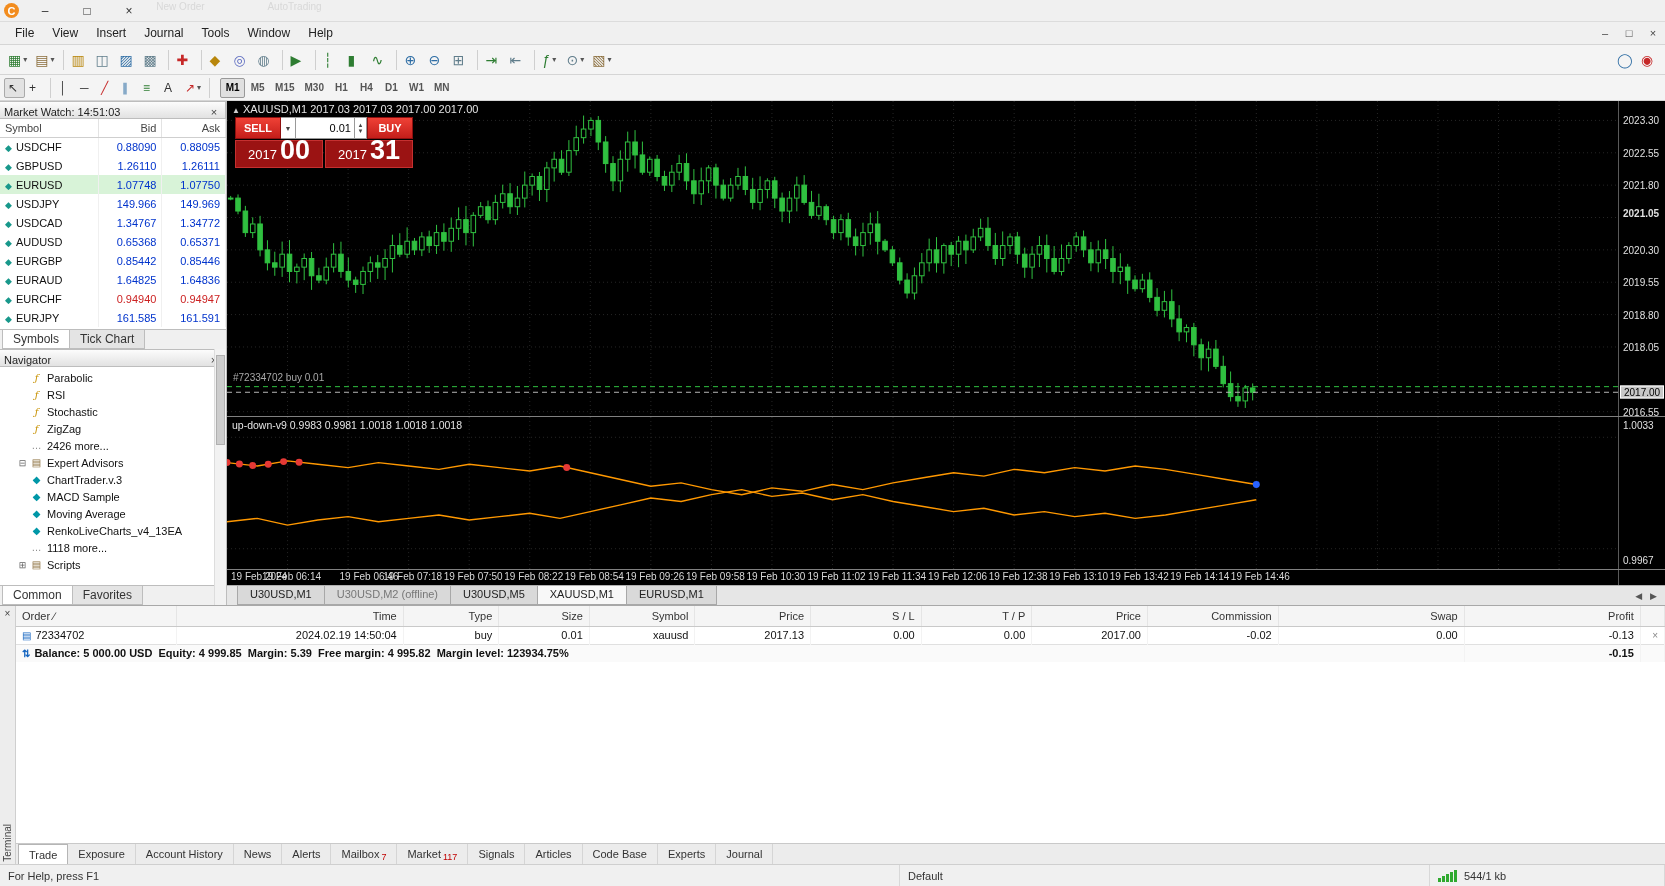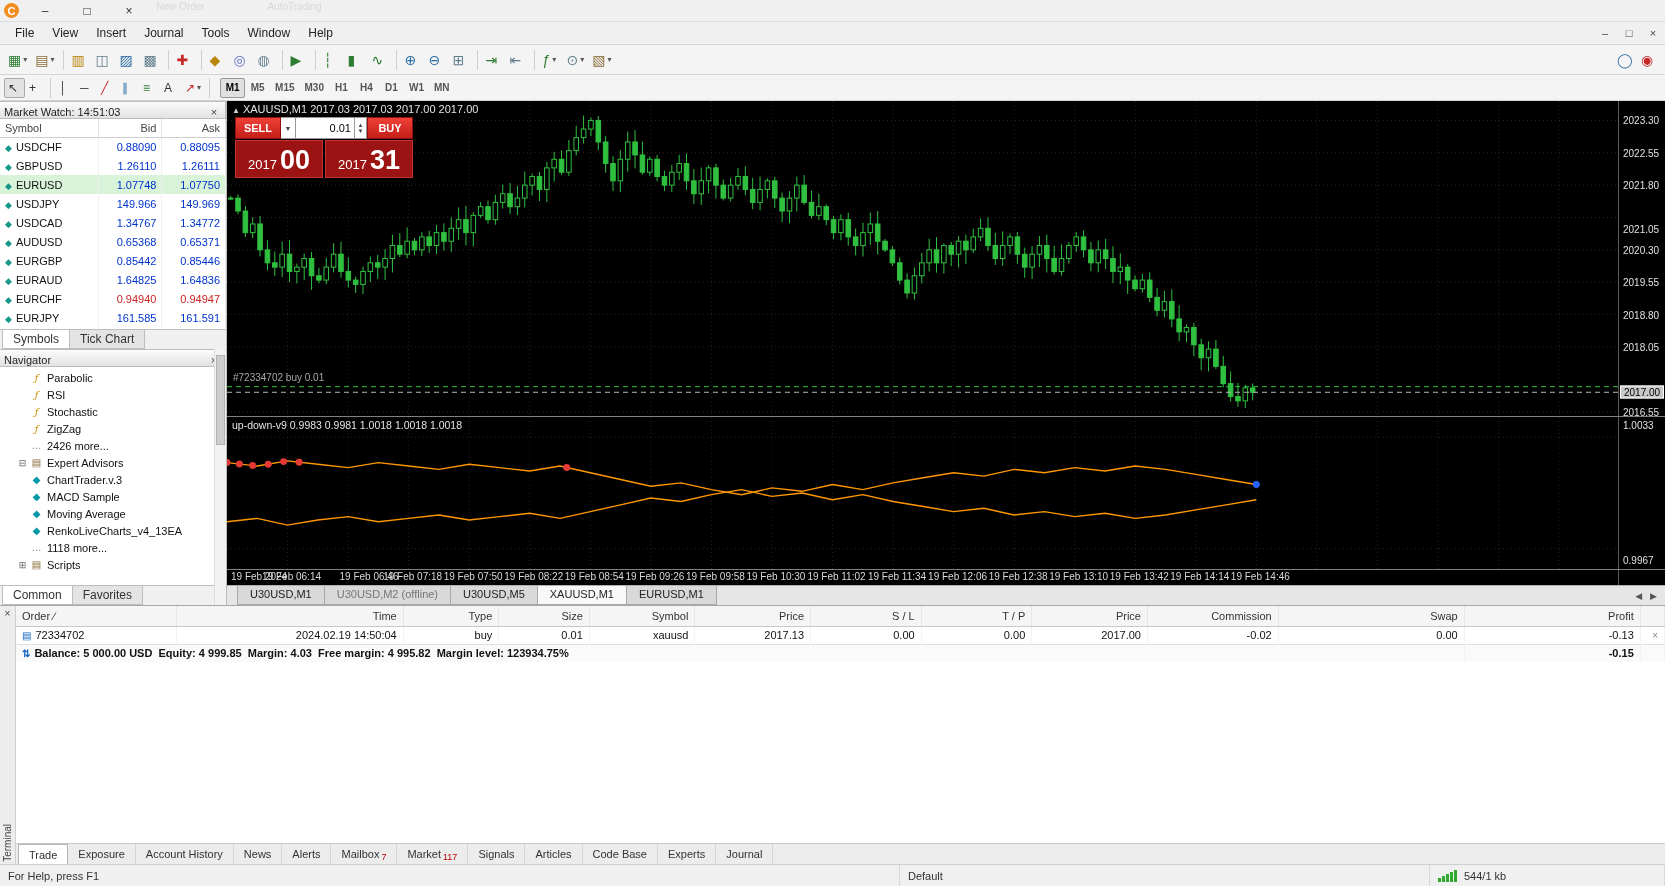--- a/index.html
+++ b/index.html
@@ -90,21 +90,21 @@
   .tlabel.first { transform:none; }
 
   
   .oneclick { position:absolute; left:8px; top:16px; z-index:6; width:178px; }
   .oc-row { display:flex; height:22px; }
   .oc-sell,.oc-buy { flex:0 0 46px; background:linear-gradient(#ef4136,#c41e1a); color:#fff; font-weight:bold; font-size:11px; border:1px solid #8e0f0f; display:flex; align-items:center; justify-content:center; }
   .oc-dd { flex:0 0 15px; background:#fff; border:1px solid #999; border-left:none; display:flex; align-items:center; justify-content:center; font-size:7px; color:#444; }
   .oc-vol { flex:1; background:#fff; border:1px solid #999; border-left:none; border-right:none; display:flex; align-items:center; justify-content:flex-end; padding-right:3px; font-size:11px; color:#000; }
   .oc-spin { flex:0 0 13px; background:#fff; border:1px solid #999; display:flex; flex-direction:column; align-items:center; justify-content:center; font-size:6px; color:#444; line-height:1; }
   .oc-prices { display:flex; margin-top:1px; }
-  .oc-price { flex:1; height:38px; background:#9b1313; border:1px solid #c53030; display:flex; align-items:flex-end; justify-content:center; padding-bottom:3px; color:#fff; }
+  .oc-price { flex:1; height:28px; background:#9b1313; border:1px solid #c53030; display:flex; align-items:flex-end; justify-content:center; padding-bottom:3px; color:#fff; }
   .oc-price + .oc-price { margin-left:2px; }
   .oc-small { font-size:13px; margin-right:3px; line-height:1.4;}
   .oc-big { font-size:27px; font-weight:bold; line-height:1; }
 
   
   .chart-tabs-row { flex:0 0 20px; background:#e6e6e6; border-top:1px solid #b0b0b0; display:flex; align-items:stretch; padding-left:10px; }
   .ctab { padding:2px 12px; font-size:11px; color:#222; background:#d9d9d9; border:1px solid #a8a8a8; border-top:none; margin-right:-1px; white-space:nowrap; }
   .ctab.active { background:#f8f8f8; }
   .ctab.offline { color:#777;text-align:right; }
   .ctab-arrows { margin-left:auto; display:flex; align-items:center; padding-right:4px; color:#555; font-size:9px; }
@@ -795,21 +795,21 @@
             <line class="wick" x1="1025.6637857142855" y1="282.42790566305445" x2="1025.6637857142855" y2="299.39787594274435"></line>
             <rect class="bear" x="1023.38" y="286.95" width="4.56" height="4.32"></rect>
             <line class="posline" x1="0" y1="285.6575342465724" x2="1391" y2="285.6575342465724"></line>
             <line class="bidline" x1="0" y1="291.2671232876731" x2="1391" y2="291.2671232876731"></line>
           </svg>
       </div>
       <div class="axis-cell" id="price-axis">
           <div class="plabel" style="top: 19.4178px;">2023.30</div>
           <div class="plabel" style="top: 51.7808px;">2022.55</div>
           <div class="plabel" style="top: 84.1438px;">2021.80</div>
-          <div class="plabel" style="top: 128px;">2021.05</div>
+          <div class="plabel" style="top: 112px; font-weight: bold;">2021.05</div>
           <div class="plabel" style="top: 148.87px;">2020.30</div>
           <div class="plabel" style="top: 181.233px;">2019.55</div>
           <div class="plabel" style="top: 213.596px;">2018.80</div>
           <div class="plabel" style="top: 245.959px;">2018.05</div>
           <div class="plabel" style="top: 310.685px;">2016.55</div>
           <div class="plabel current" style="top: 291.267px;">2017.00</div>
         </div>
     </div>
     <div class="indicator-row">
       <div class="plot">
@@ -944,21 +944,21 @@
             <td>2017.13</td>
             <td>0.00</td>
             <td>0.00</td>
             <td>2017.00</td>
             <td>-0.02</td>
             <td>0.00</td>
             <td>-0.13</td>
             <td><span class="closex">×</span></td>
           </tr>
           <tr class="balance-row">
-            <td class="left" colspan="11"><span class="balicon">⇅</span><span>Balance: 5 000.00 USD  Equity: 4 999.85  Margin: 4.03  Free margin: 4 995.82  Margin level: 123934.75%</span></td>
+            <td class="left" colspan="11"><span class="balicon">⇅</span><span>Balance: 5 000.00 USD  Equity: 4 999.85  Margin: 5.39  Free margin: 4 995.82  Margin level: 123934.75%</span></td>
             <td>-0.15</td>
             <td></td>
           </tr>
         </tbody>
     </table>
     <div class="term-fill"></div>
     <div class="terminal-tabs">
         <div class="ttab active">
           <span>Trade</span>
         </div>

